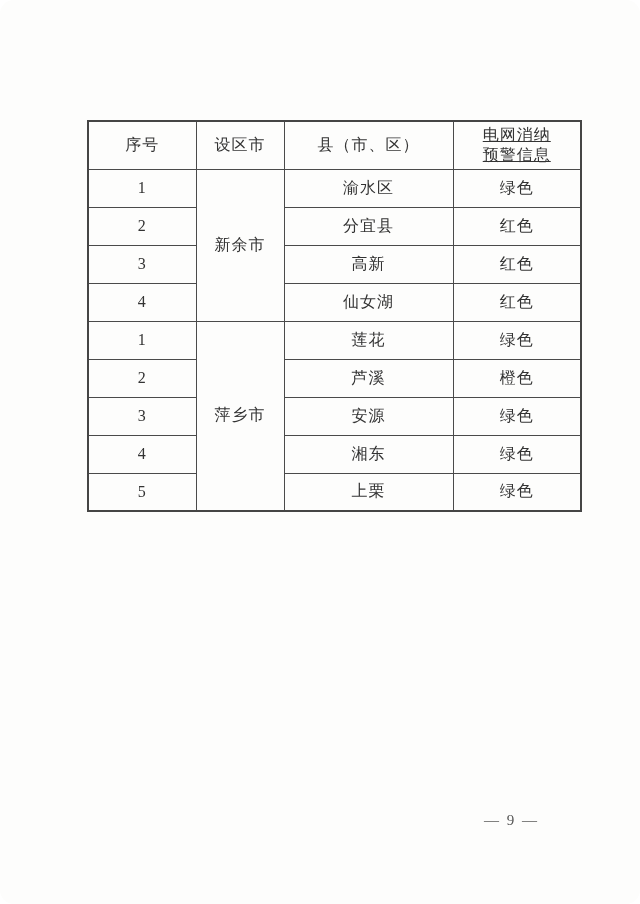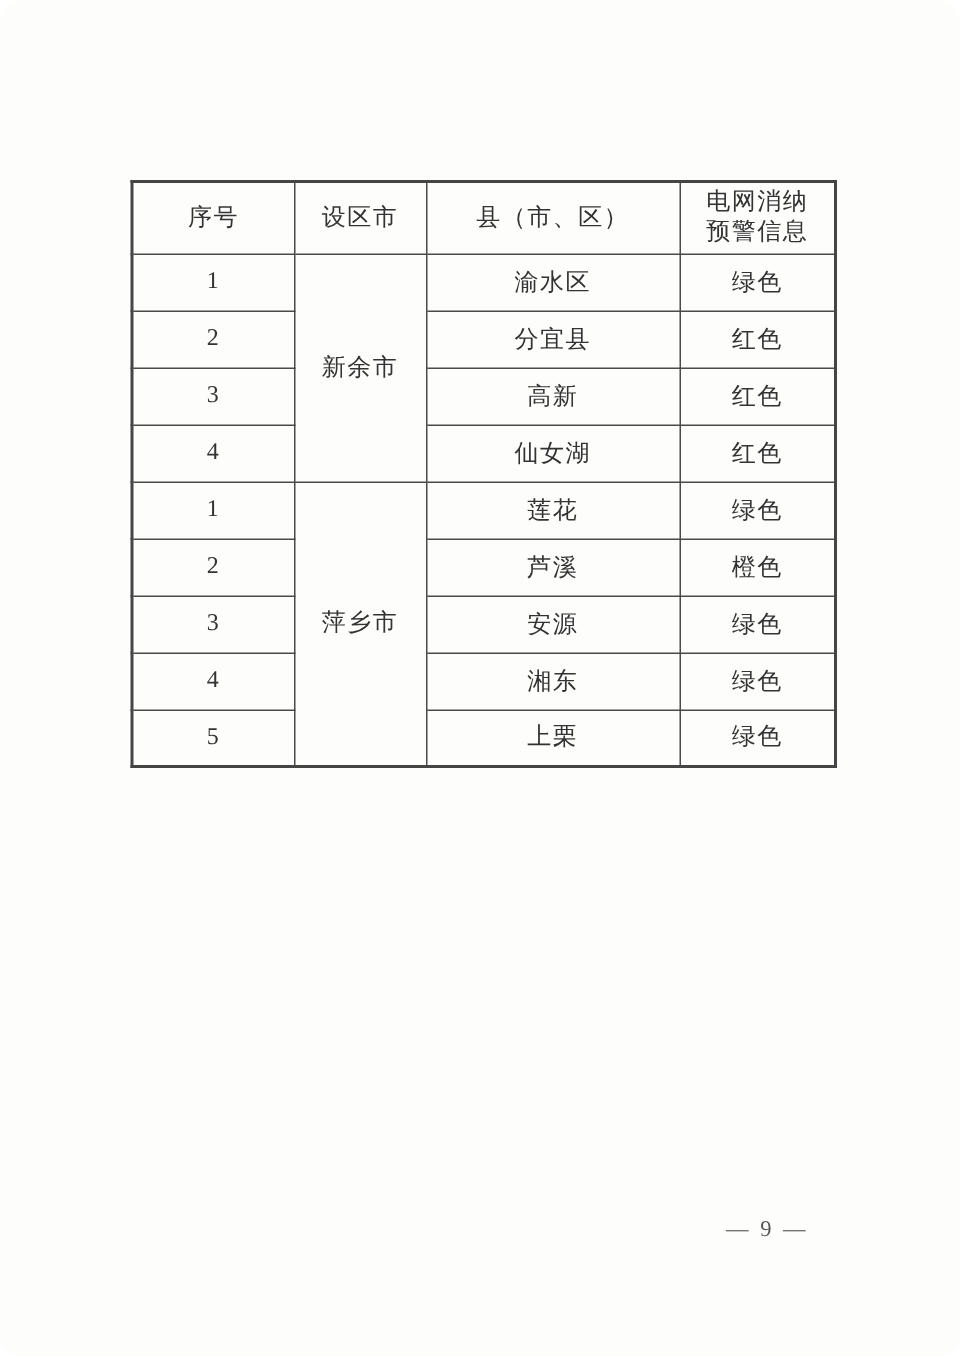--- a/index.html
+++ b/index.html
@@ -31,21 +31,21 @@
     vertical-align: middle;
     font-weight: normal;
     font-size: 16px;
     color: #333333;
     letter-spacing: 1px;
     padding: 0;
   }
   .col-index   { width: 108px; }
   .col-city    { width: 88px;  }
   .col-county  { width: 169px; }
-  .col-warning { width: 104px; }
+  .col-warning { width: 128px; text-decoration: underline; }
   .doc-table thead tr { height: 48px; }
   .doc-table tbody tr { height: 38px; }
   .header-warning { line-height: 1.25; font-size: 15.5px; }
   .page-number {
     position: absolute;
     left: 484px;
     top: 812px;
     font-size: 15px;
     color: #555555;
     letter-spacing: 2px;

